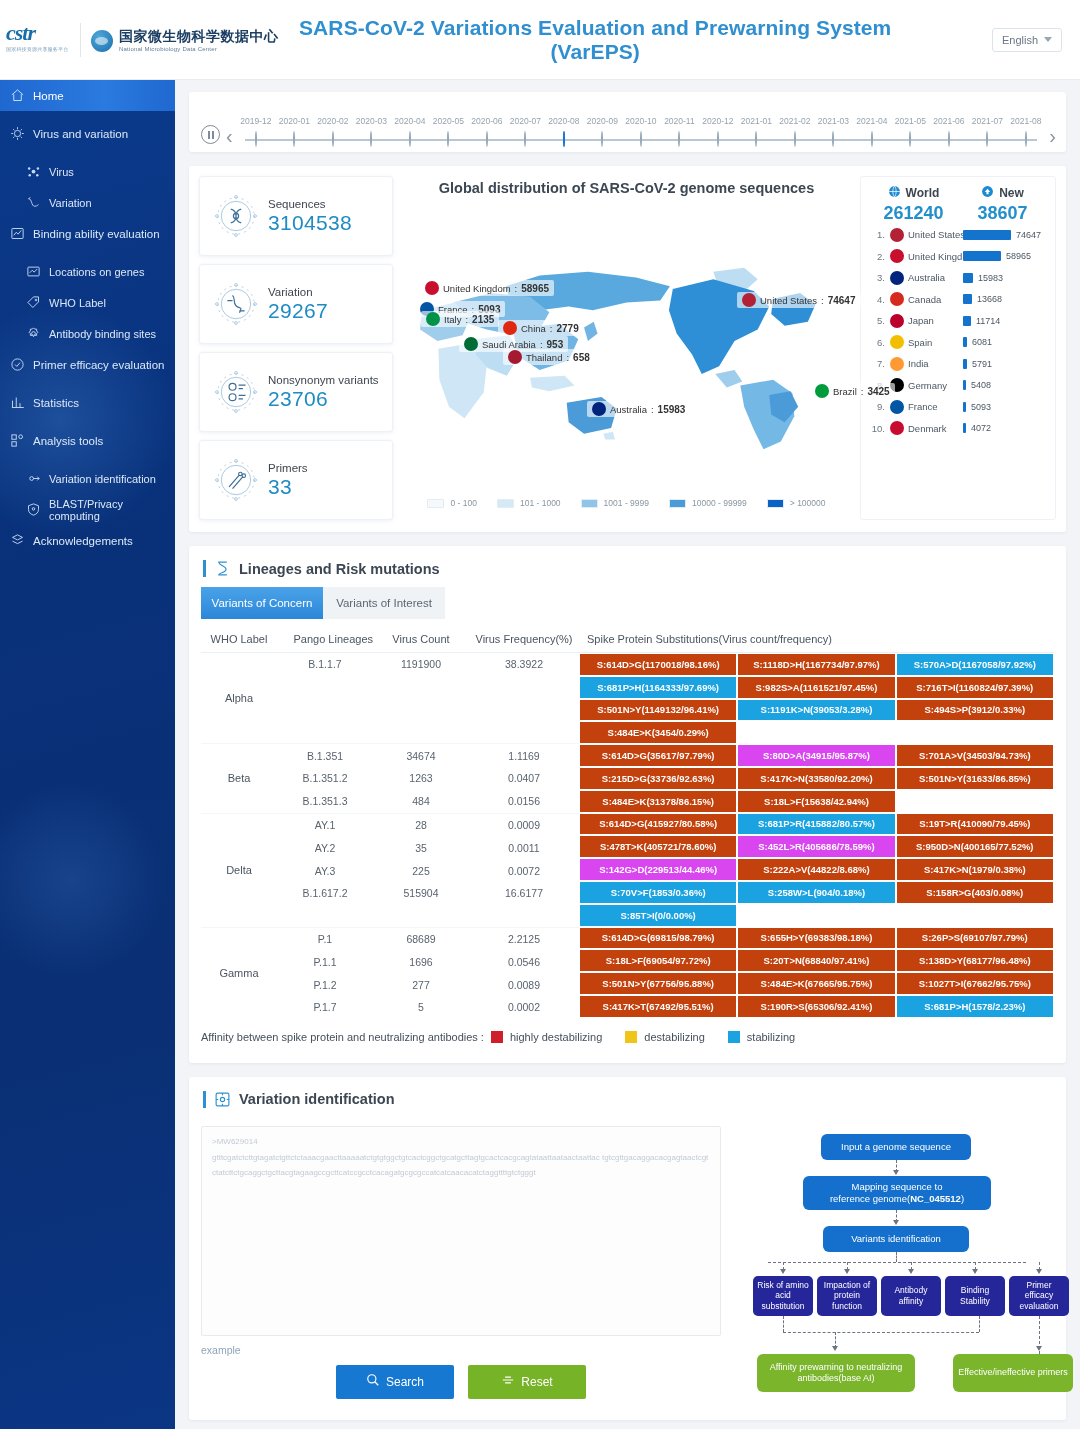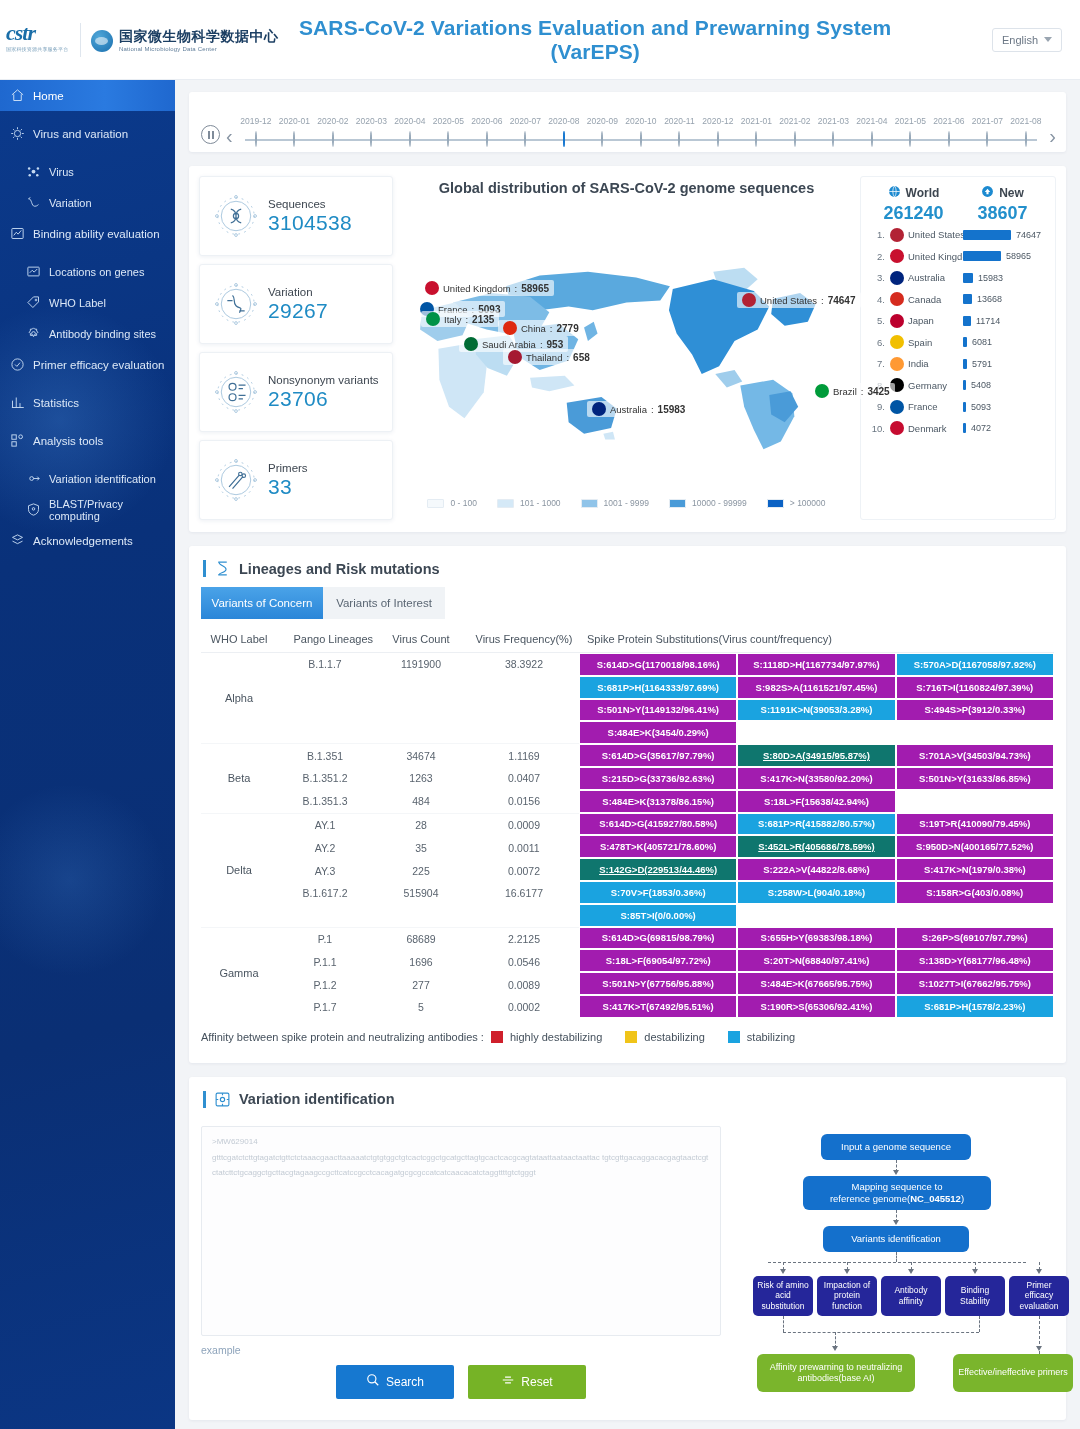--- a/index.html
+++ b/index.html
@@ -193,22 +193,22 @@
   .vg-row .l2 { width: 96px; text-align: center; }
   .vg-row .l3 { width: 96px; text-align: center; }
   .vg-row .l4 { width: 110px; text-align: center; }
   .vt-right { flex: 1; }
   .chipgroup { display: flex; flex-wrap: wrap; }
   .chip {
     width: 33.33%; height: 22.8px; display: flex; align-items: center; justify-content: center;
     font-size: 9.5px; font-weight: bold; color: #fff; border: 1px solid #fff;
     white-space: nowrap; cursor: pointer;
   }
-  .chip.hd { background: #a21caf; }
-  .chip.de { background: #0f766e; text-decoration: underline; }
+  .chip.hd { background: #c2410c; }
+  .chip.de { background: #d946ef; }
   .chip.st { background: #1aa3e0; }
   .chip.empty { background: transparent; border-color: transparent; }
 
   .aff-legend {
     display: flex; align-items: center; gap: 7px; margin: 12px 0 10px 12px;
     font-size: 11px; color: #44505c;
   }
   .aff-legend .sw { width: 12px; height: 12px; display: inline-block; }
   .aff-legend .sp { width: 9px; }
 

